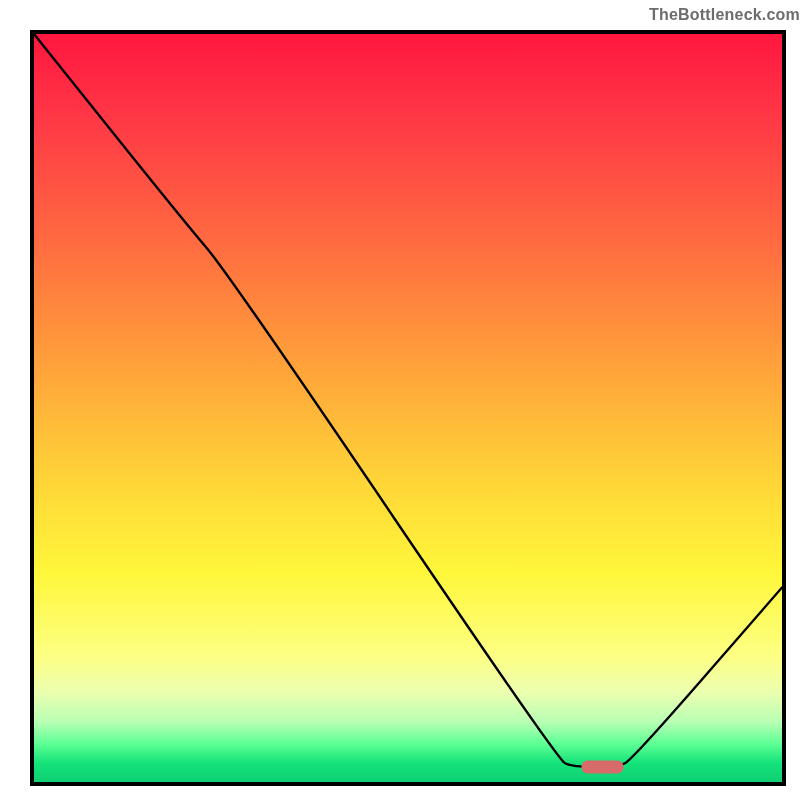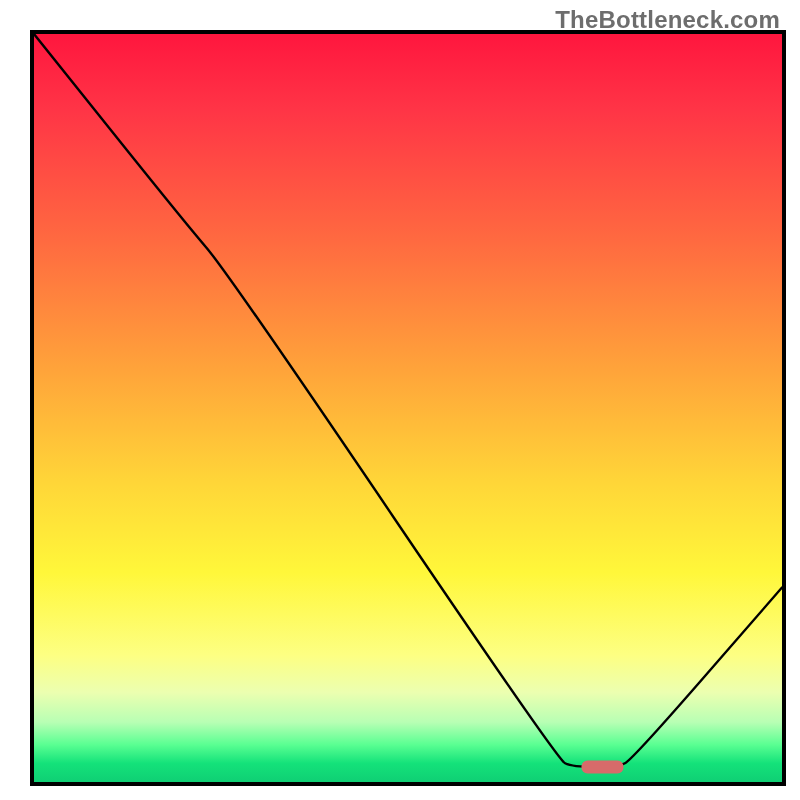--- a/index.html
+++ b/index.html
@@ -11,23 +11,23 @@
     overflow: hidden;
   }
   .chart-container {
     position: relative;
     width: 800px;
     height: 800px;
   }
   .watermark {
     position: absolute;
     top: 6px;
-    right: 20px;
+    right: 0;
     font-family: Arial, Helvetica, sans-serif;
-    font-size: 24px;
+    font-size: 16px;
     font-weight: 600;
     color: #6d6d6d;
     letter-spacing: 0.2px;
   }
   .plot-area {
     position: absolute;
     left: 30px;
     top: 30px;
     width: 756px;
     height: 756px;

